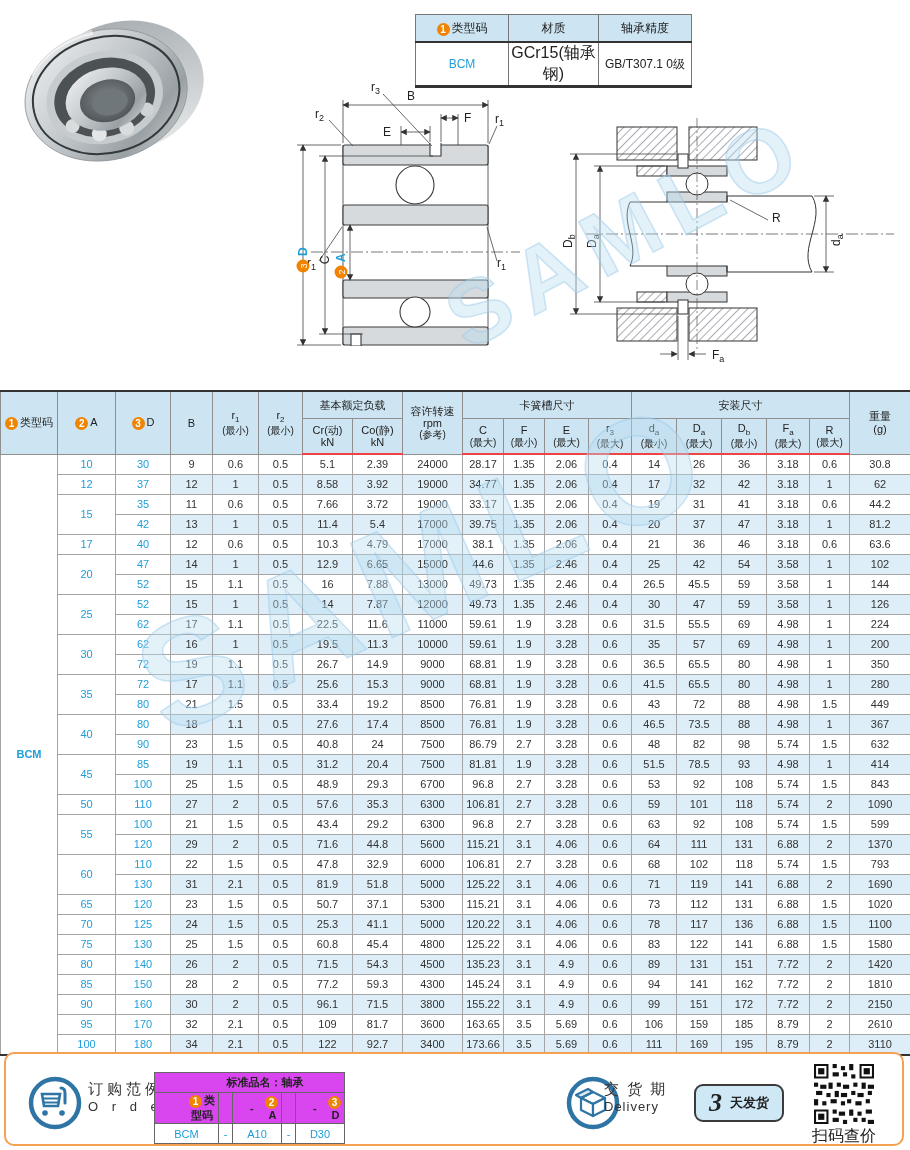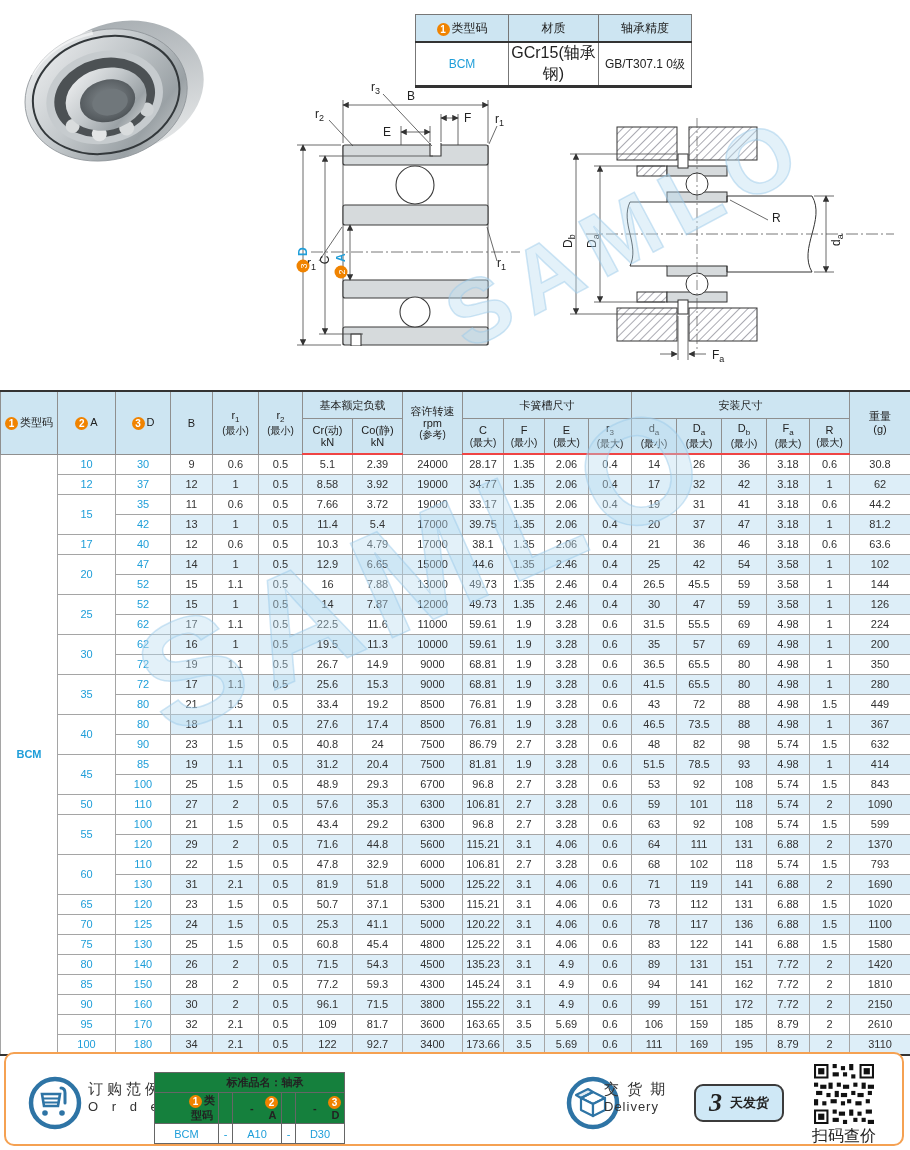--- a/index.html
+++ b/index.html
@@ -45,21 +45,21 @@
   .svgsub{font-size:9px;}
   
   .bottom{position:absolute;left:4px;top:1052px;width:900px;height:94px;
           border:2px solid #f5a152;border-radius:10px;background:#fff;z-index:4;
           box-sizing:border-box;}
   .b-abs{position:absolute;}
   .order-txt-cn{font-size:15px;letter-spacing:4px;color:#333;}
   .order-txt-en{font-size:13px;letter-spacing:5px;color:#333;}
   .order-tbl{border-collapse:collapse;table-layout:fixed;font-size:11px;}
   .order-tbl th,.order-tbl td{border:1px solid #666;text-align:center;padding:0;}
-  .order-tbl th{font-weight:700;height:19px;background:#15803d;padding-left:31px;}
+  .order-tbl th{font-weight:700;height:19px;background:#d946ef;padding-left:31px;}
   .order-tbl td{height:19px;}
   .days-box{display:flex;align-items:center;justify-content:center;gap:8px;
             background:#cfe8f6;border:2px solid #3b3b3b;border-radius:9px;
             width:90px;height:38px;box-sizing:border-box;}
   .days-num{font-family:"Liberation Serif",serif;font-style:italic;font-weight:700;font-size:26px;}
   .days-suffix{font-size:13px;font-weight:700;}
   .qr-caption{font-size:16px;text-align:center;width:66px;}
 </style>
 </head>
 <body>

